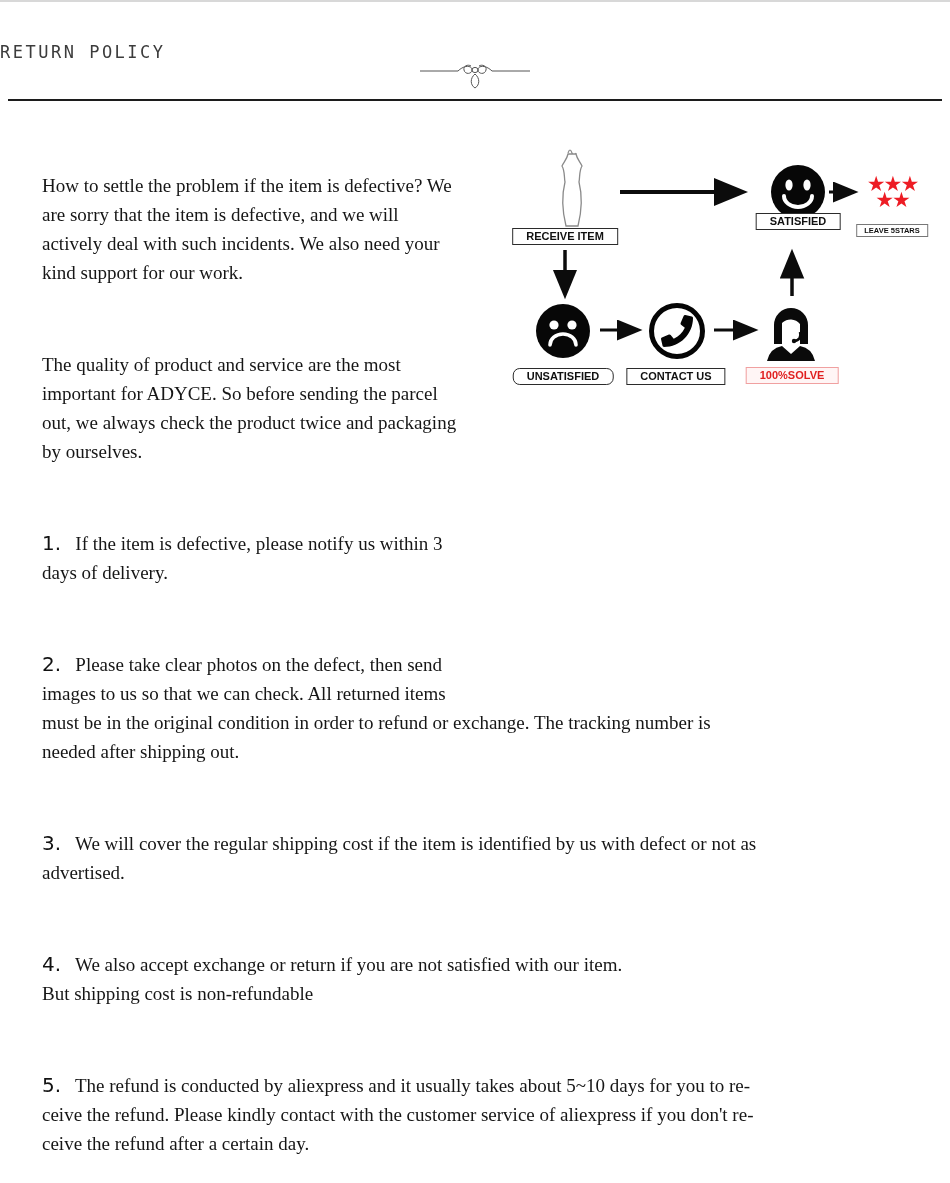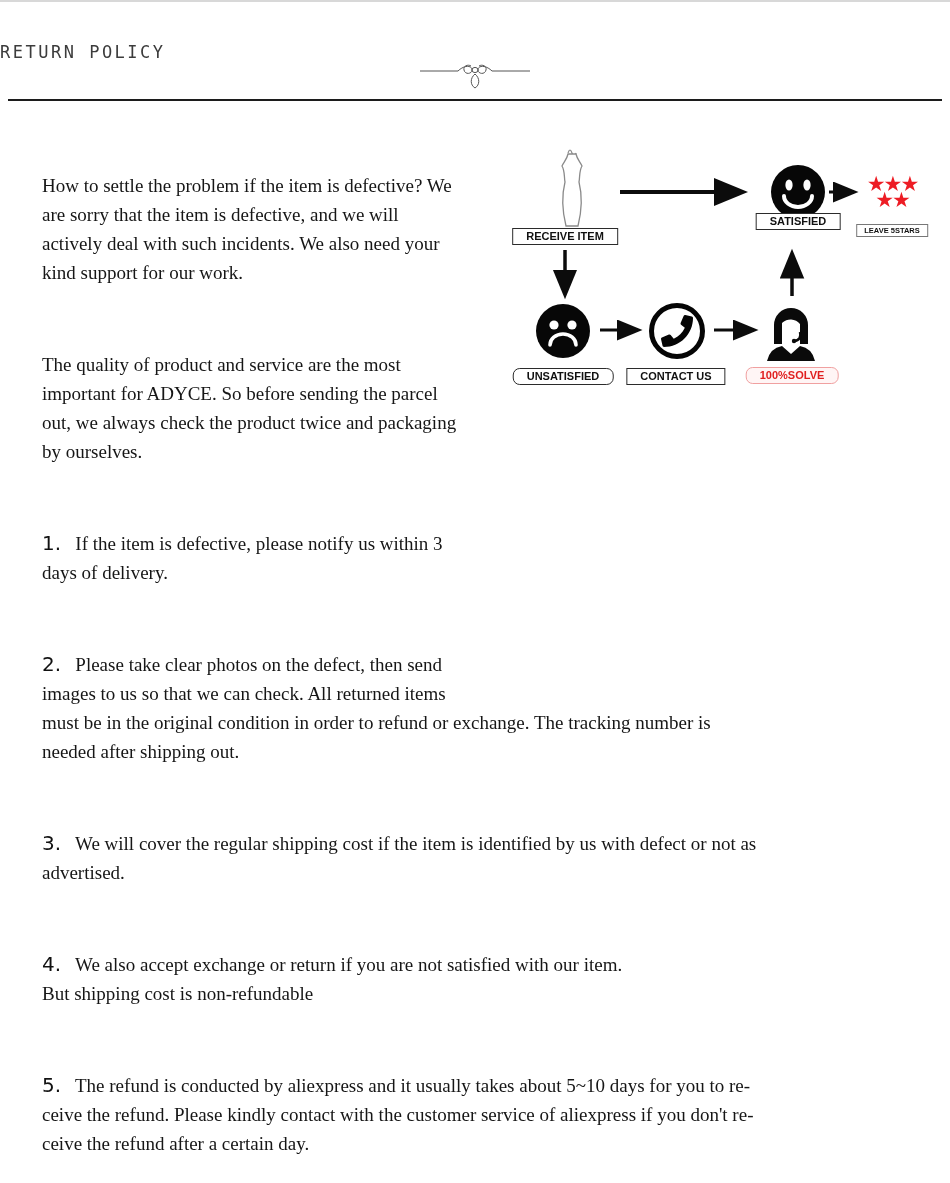--- a/index.html
+++ b/index.html
@@ -50,21 +50,21 @@
     position:absolute;transform:translateX(-50%);
     background:#fff;border:1px solid #2b2b2b;
     font-family:"Liberation Sans",sans-serif;font-weight:bold;
     font-size:11px;line-height:13px;padding:1px 13px;white-space:nowrap;color:#111;
   }
   .lbl-receive{left:37px;top:88px;}
   .lbl-satisfied{left:270px;top:73px;}
   .lbl-leave{left:364px;top:84px;font-size:7.5px;line-height:9px;padding:1px 7px;border-color:#777;}
   .lbl-unsat{left:35px;top:228px;border-radius:7px;}
   .lbl-contact{left:136px;top:228px;margin-left:12px;}
-  .lbl-solve{left:264px;top:227px;color:#e02020;border-color:#f0a0a0;background:#fff5f5;border-radius:7px;}
+  .lbl-solve{left:264px;top:227px;color:#e02020;border-color:#f0a0a0;background:#fff5f5;}
 </style>
 </head>
 <body>
 
 <div class="page">
 
   <div class="section-head first">
     <div class="head-title">RETURN POLICY</div>
     <svg class="flourish" width="110" height="28" viewBox="0 0 110 28">
       <g fill="none" stroke="#555" stroke-width="1">

